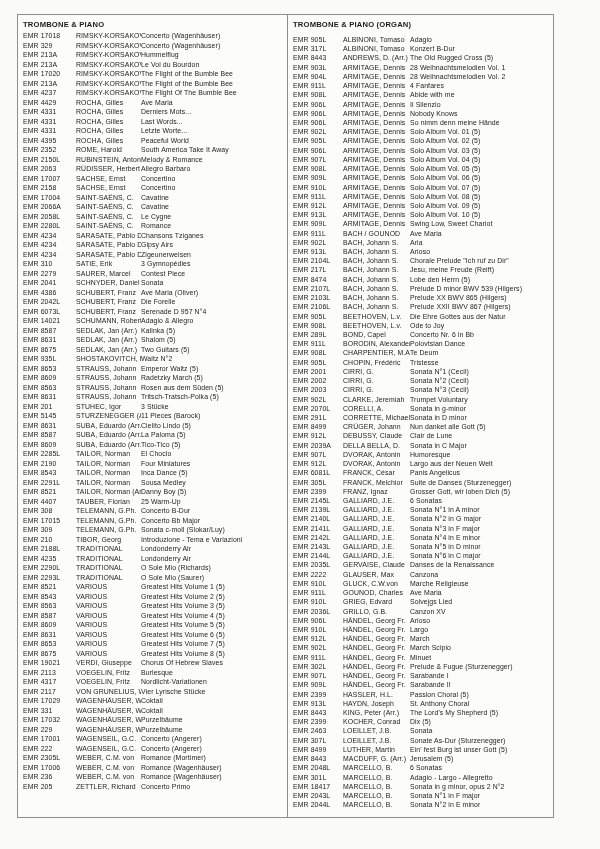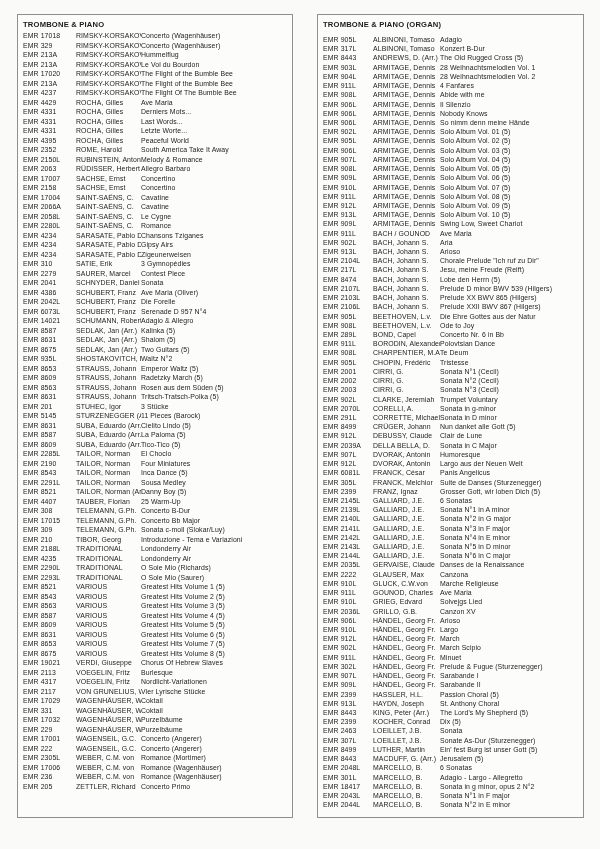--- a/index.html
+++ b/index.html
@@ -15,21 +15,21 @@
     position: absolute;
     top: 14px;
     height: 804px;
     background: #fcfcfb;
     border: 1px solid #8f8f8f;
     box-sizing: border-box;
     padding: 4px 2px 0 5px;
     overflow: hidden;
   }
   .box-left  { left: 17px;  width: 276px; }
-  .box-right { left: 317px; width: 267px; }
+  .box-right { left: 287px; width: 267px; }
   .section-title {
     font-weight: bold;
     font-size: 7.6px;
     line-height: 9px;
     letter-spacing: 0.2px;
     margin: 1px 0 2px 0;
   }
   .box-right .section-title { margin-bottom: 6px; }
   .rows { }
   .row { display: grid; align-items: baseline; }

